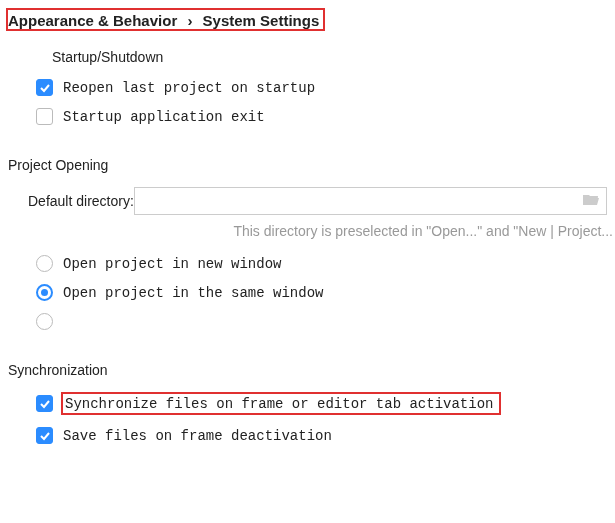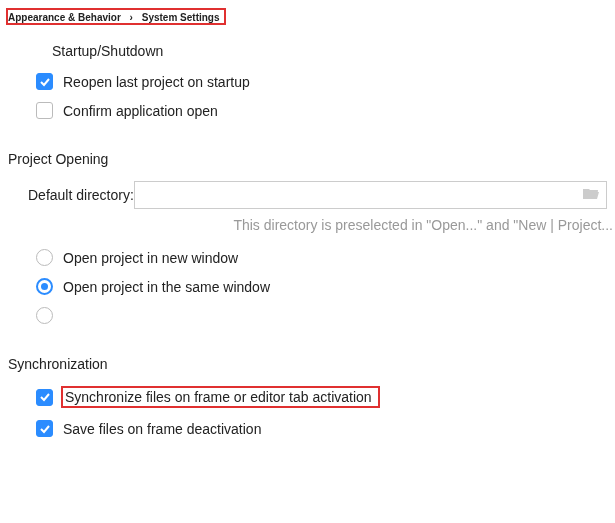--- a/index.html
+++ b/index.html
@@ -8,21 +8,21 @@
       font-size: 14px;
       color: #222;
       background: #fff;
       width: 615px;
       height: 523px;
       overflow: hidden;
     }
     .breadcrumb {
       padding: 8px 16px 6px 10px;
       font-weight: bold;
-      font-size: 10px;
+      font-size: 15px;
     }
     .breadcrumb .sep {
       display: inline-block;
       margin: 0 6px;
       font-weight: bold;
     }
     .breadcrumb-highlight {
       border: 2px solid #e03030;
       display: inline-block;
       padding: 2px 4px 0px 0px;
@@ -65,20 +65,21 @@
     }
     .radio.selected .dot {
       width: 7px;
       height: 7px;
       border-radius: 50%;
       background: #2b8cff;
     }
     .label {
       font-size: 14px;
       color: #222;
+      font-family: Liberation Mono, monospace;
     }
     .directory-row {
       display: flex;
       align-items: center;
       padding: 6px 8px 4px 28px;
     }
     .directory-label { font-size: 14px; }
     .directory-input {
       flex: 1;
       height: 28px;
@@ -135,21 +136,21 @@
         <path d="M2 6 L5 9 L10 3" stroke="#fff" stroke-width="2" fill="none"></path>
       </svg>
   </span>
   <span class="label">Reopen last project on startup</span>
 </div>
 
 <div class="option-row">
   <span class="checkbox">
     
   </span>
-  <span class="label">Confirm application open</span>
+  <span class="label">Startup application exit</span>
 </div>
 
 <div class="section-title" style="padding-top:26px">Project Opening</div>
 
 <div class="directory-row">
   <span class="directory-label">Default directory:</span>
   <span class="input-wrap">
     <input class="directory-input" type="text" value="" style="">
     <span class="folder-icon">
       <svg width="16" height="13" viewBox="0 0 16 13">

